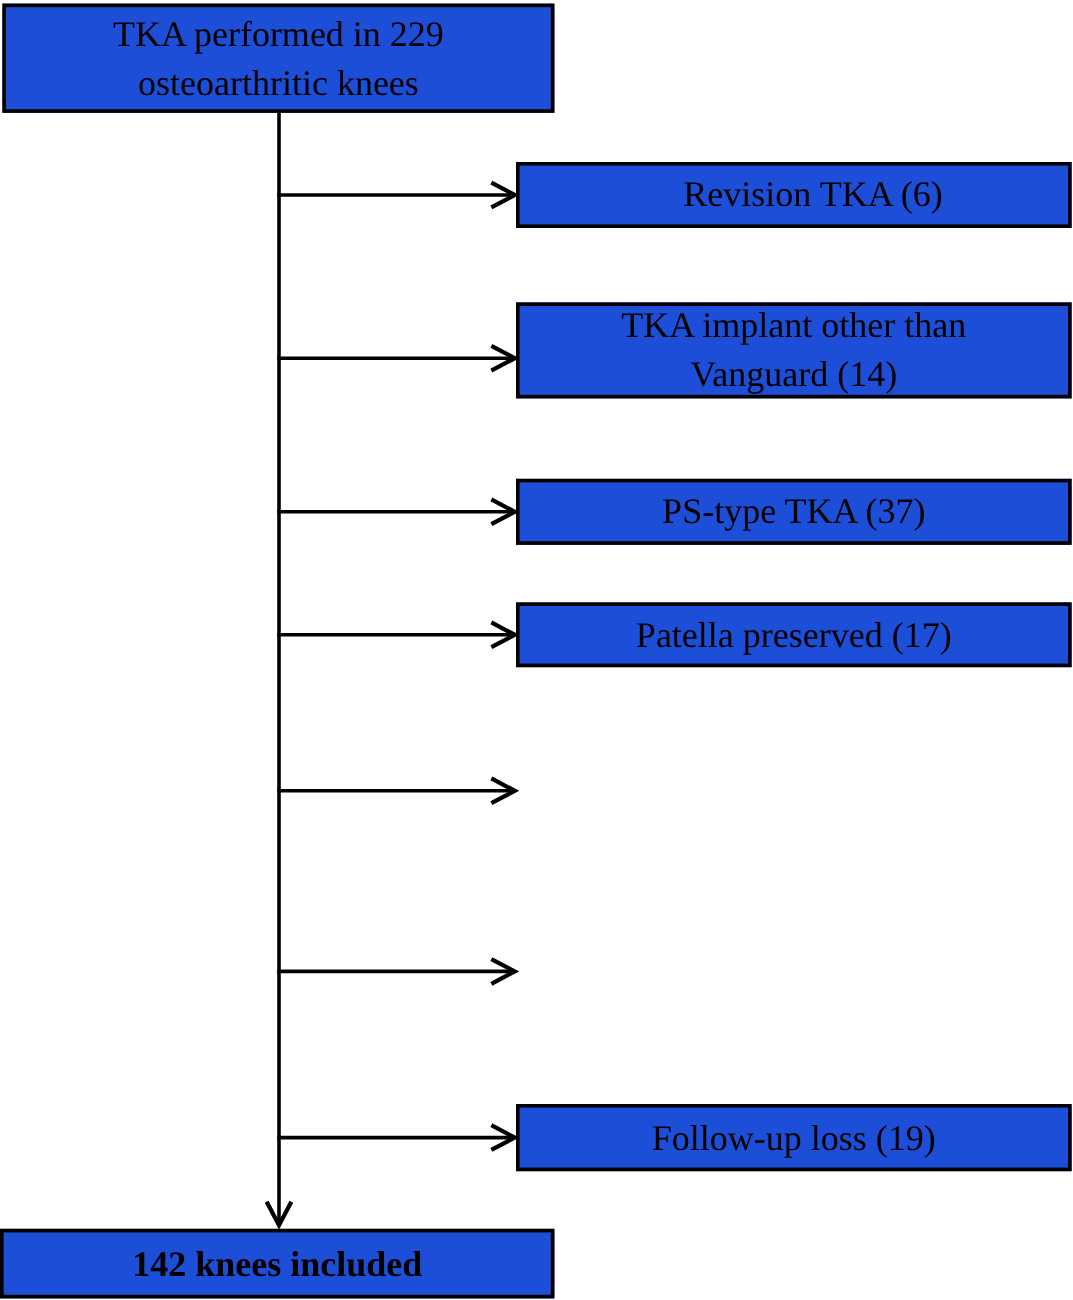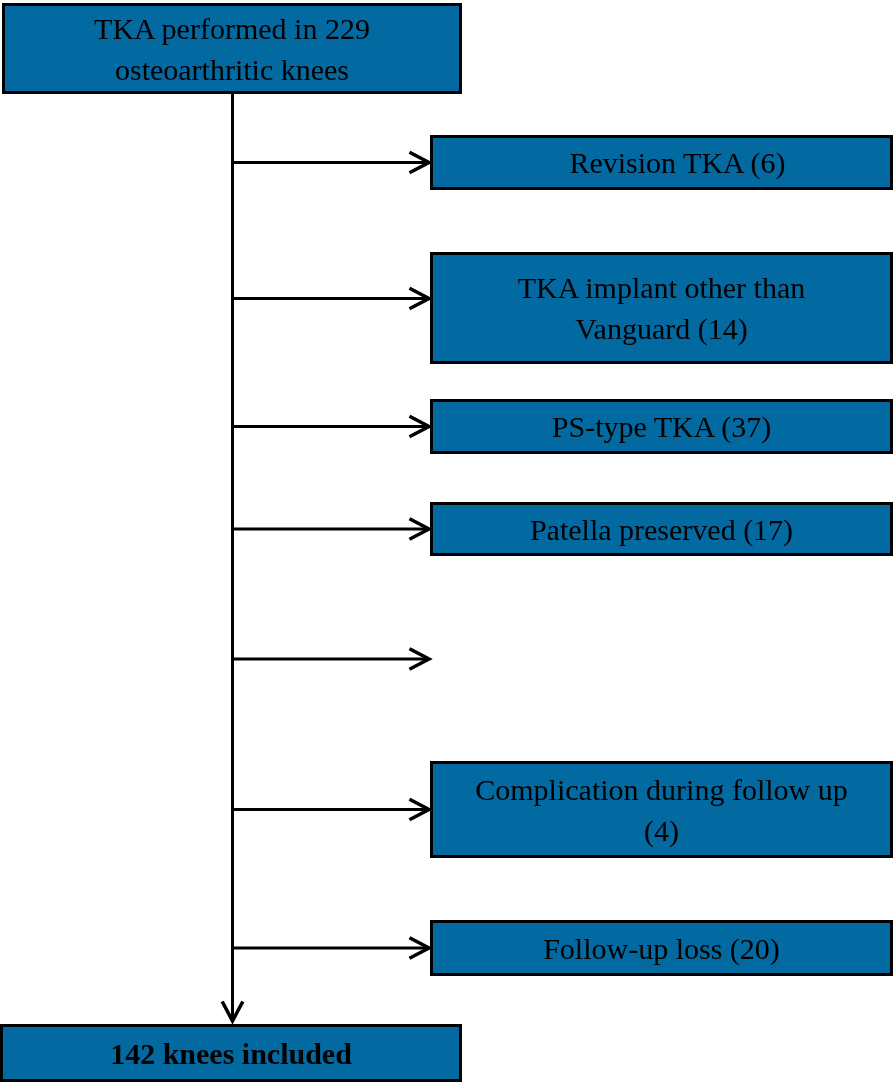--- a/index.html
+++ b/index.html
@@ -20,37 +20,37 @@
     position: absolute;
     left: 0;
     top: 0;
     width: 894px;
     height: 1083px;
   }
   .box {
     position: absolute;
     box-sizing: border-box;
     border: 3px solid #000000;
-    background: #0369a1;
+    background: #1d4ed8;
     display: flex;
     align-items: center;
     justify-content: center;
     text-align: center;
   }
   .box .label {
     white-space: pre-line;
     font-size: 30px;
     line-height: 41px;
     color: #000000;
   }
   .start-box  { left: 2px;   top: 3px;    width: 460px; height: 91px; }
   .end-box    { left: 0px;   top: 1024px; width: 462px; height: 58px; font-weight: bold; }
   .excl       { left: 430px; width: 463px; }
   .excl-0 { top: 135px; height: 55px; padding-left: 32px; }
-  .excl-1 { top: 252px; height: 112px; }
+  .excl-1 { top: 252px; height: 80px; }
   .excl-2 { top: 399px; height: 55px; }
   .excl-3 { top: 502px; height: 54px; }
   .excl-4 { top: 611px; height: 96px; }
   .excl-5 { top: 761px; height: 97px; }
   .excl-6 { top: 920px; height: 56px; }
 </style>
 </head>
 <body>
 
 <div class="canvas">
@@ -96,26 +96,22 @@
 
   <div class="box excl excl-2">
     <span class="label">PS-type TKA (37)</span>
   </div>
 
   <div class="box excl excl-3">
     <span class="label">Patella preserved (17)</span>
   </div>
 
 
-  <div class="box excl excl-5">
-    <span class="label">Complication during follow up
-(4)</span>
-  </div>
 
   <div class="box excl excl-6">
-    <span class="label">Follow-up loss (20)</span>
+    <span class="label">Follow-up loss (19)</span>
   </div>
 
   <div class="box end-box">
     <span class="label">142 knees included</span>
   </div>
 
 </div>
 
 </body></html>

